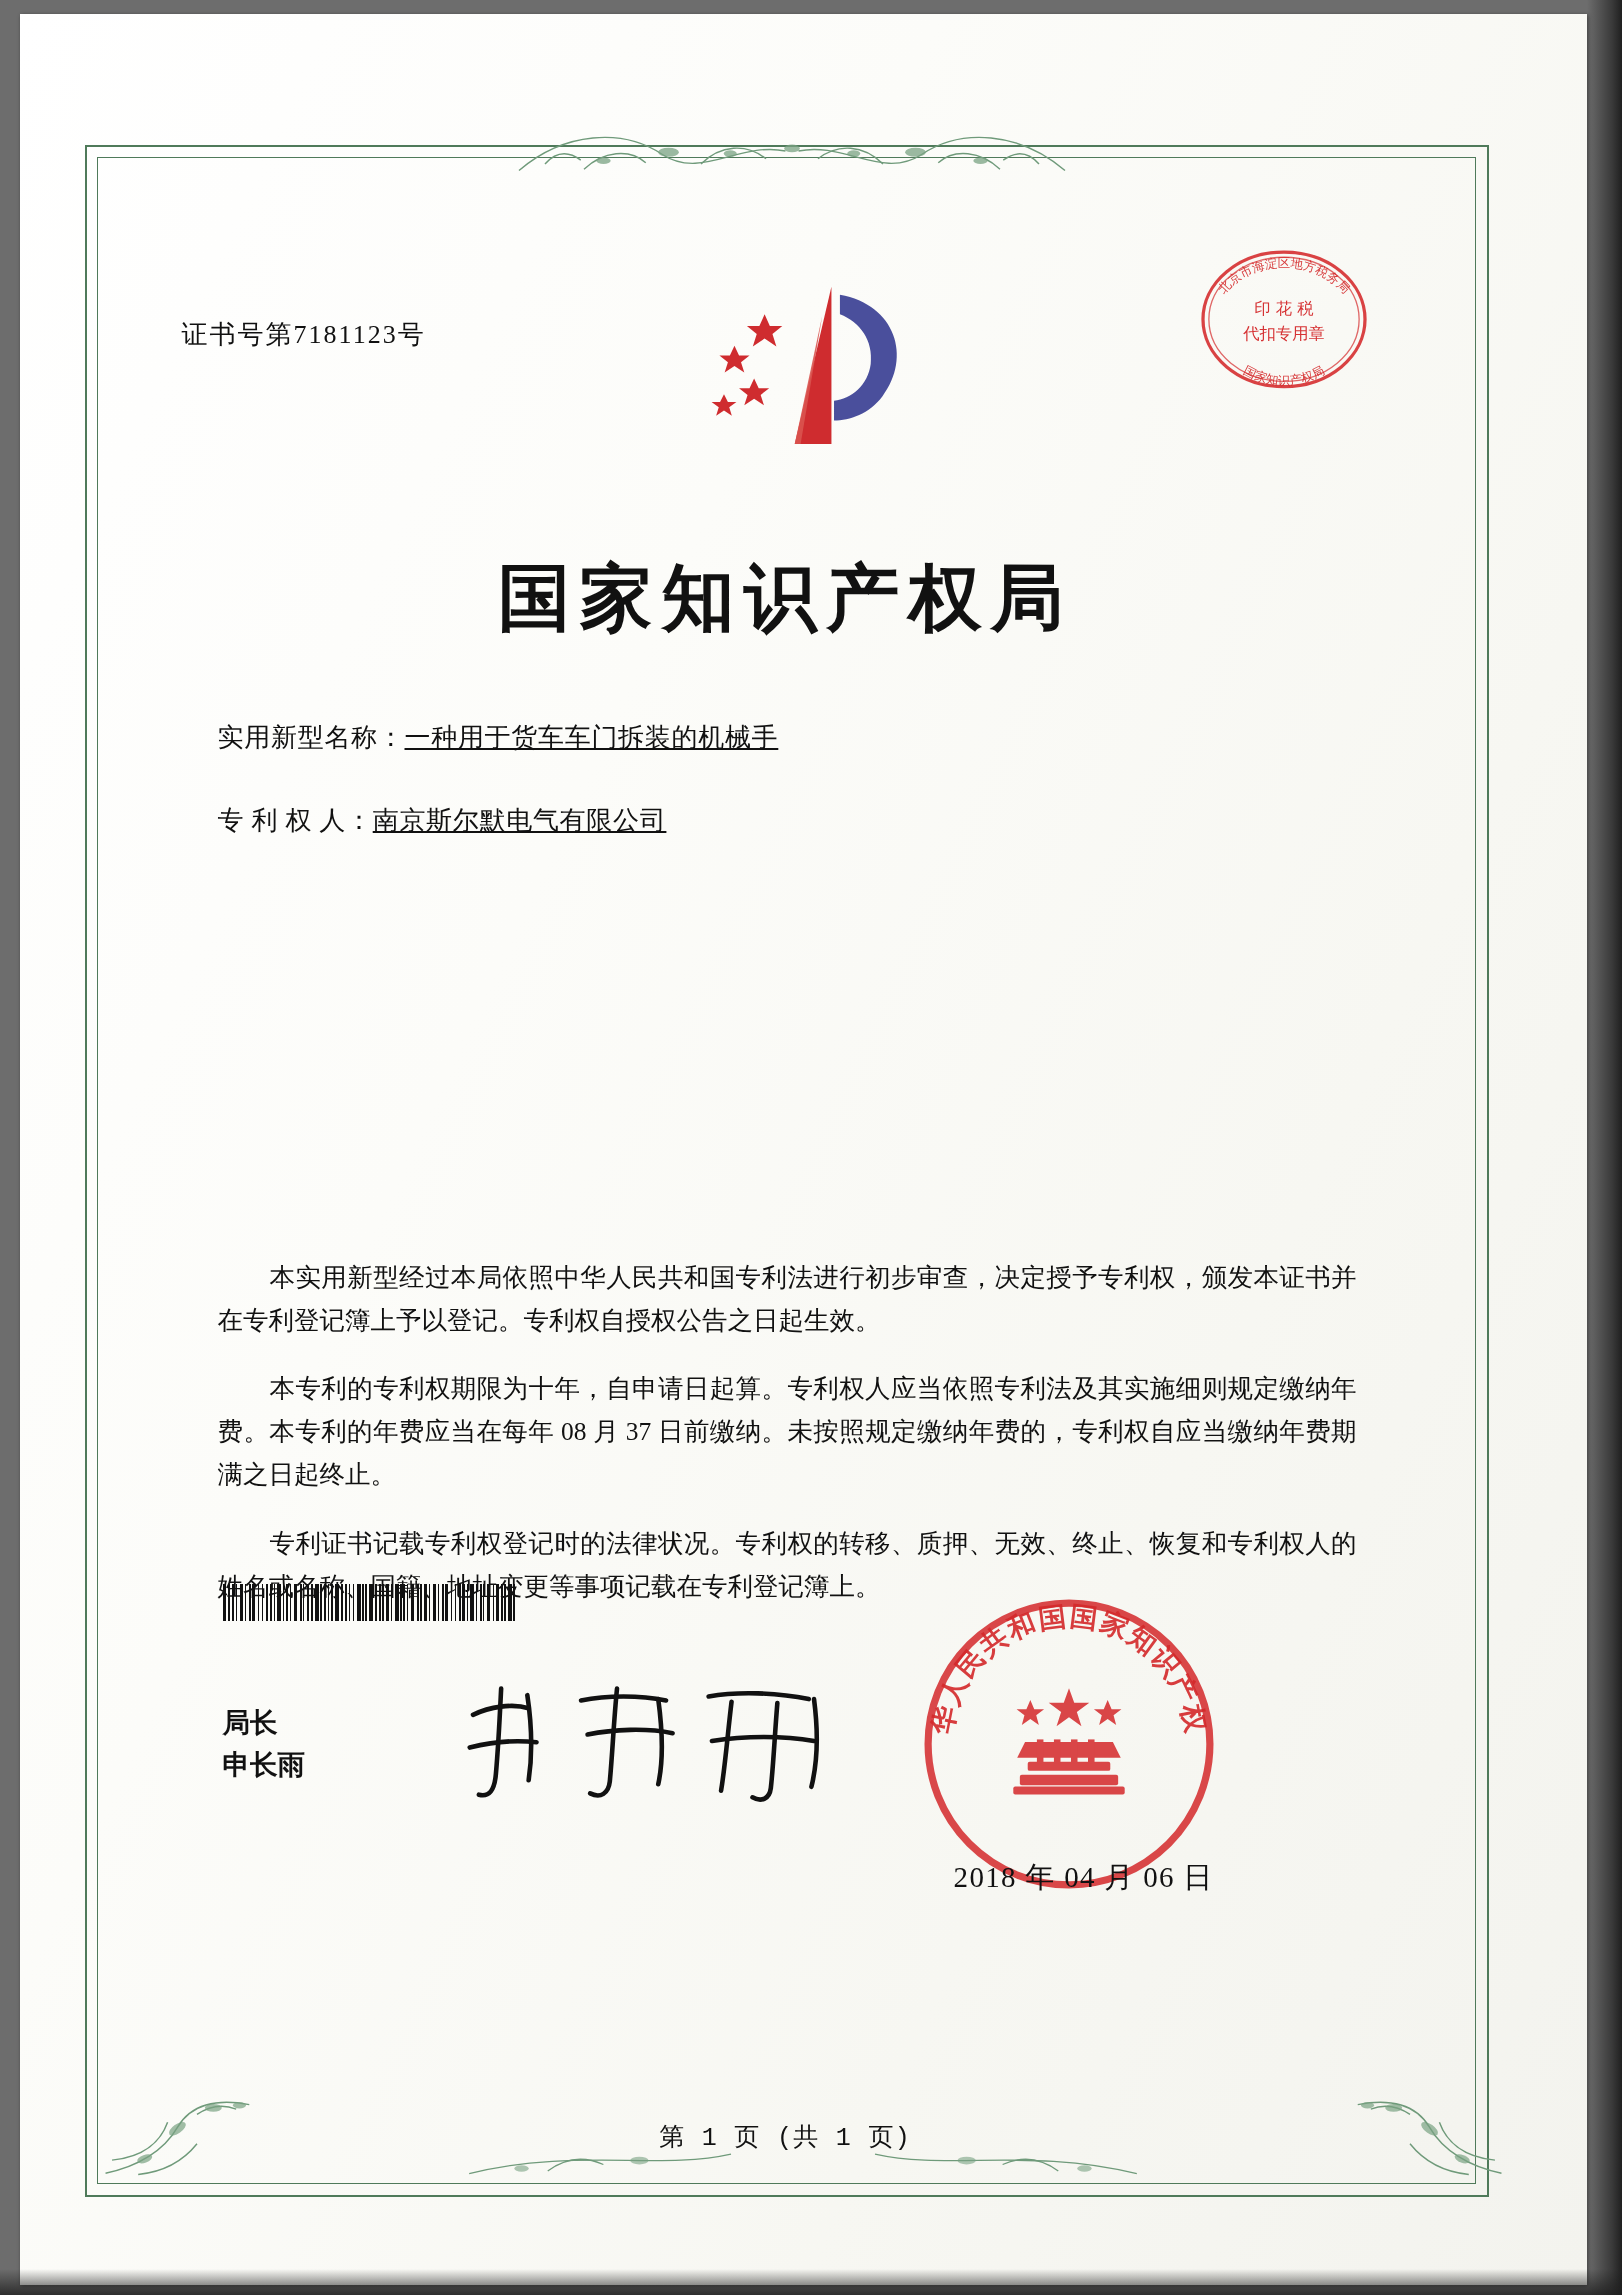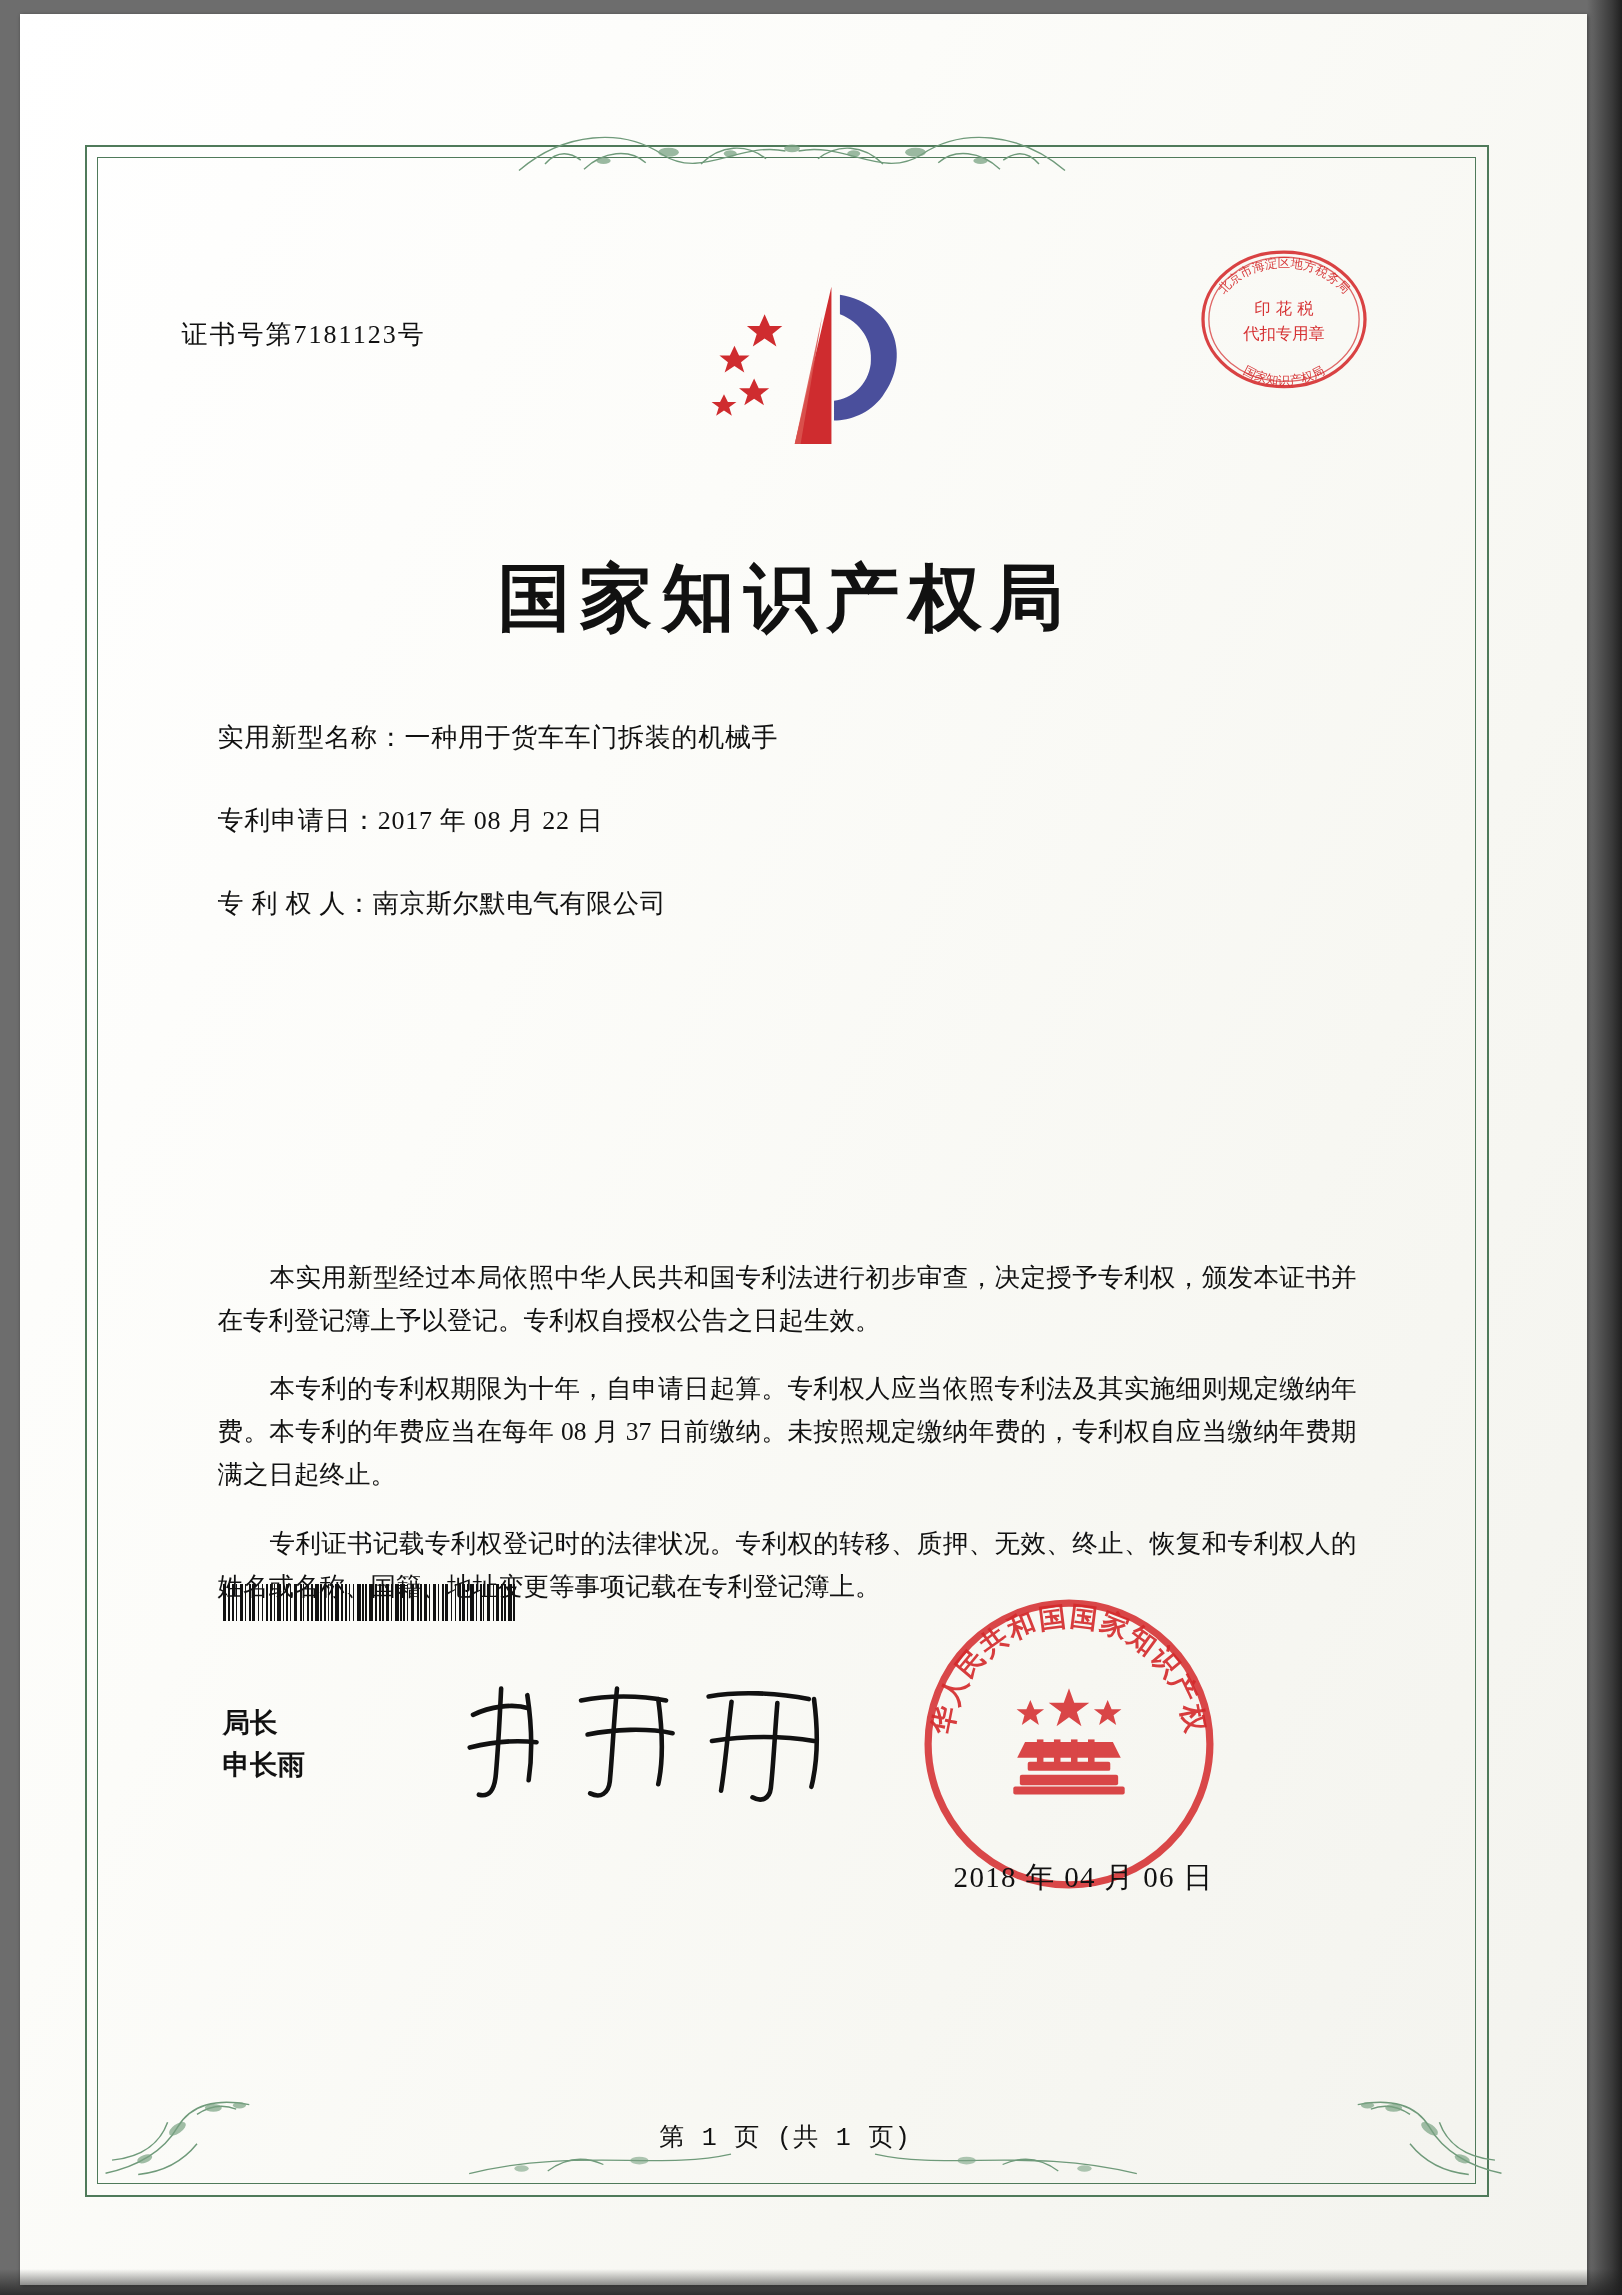--- a/index.html
+++ b/index.html
@@ -117,21 +117,21 @@
     width: 1178px;
   }
   .field {
     font-size: 26px;
     color: #111;
     margin-bottom: 48px;
     white-space: nowrap;
     font-family: "Liberation Serif", serif;
   }
   .field .lbl { letter-spacing: 0.7px; }
-  .field .val { letter-spacing: 0.7px; }
+  .field .val { letter-spacing: 0.7px; text-decoration: underline; }
 
   .paras {
     position: absolute;
     left: 121px; top: 1073px;
     width: 1139px;
     font-size: 25.5px;
     line-height: 43px;
     color: #111;
     text-align: justify;
   }
@@ -295,23 +295,20 @@
         </text>
         <text x="150" y="110" text-anchor="middle" font-size="25" fill="#d4282a" font-family="DejaVu Sans, sans-serif" opacity=".95">印 花 税</text>
         <text x="150" y="148" text-anchor="middle" font-size="25" fill="#d4282a" font-family="DejaVu Sans, sans-serif" opacity=".95">代扣专用章</text>
       </svg>
 
       <div class="title">国家知识产权局</div>
 
       <div class="fields">
         <div class="field">
           <span class="lbl">实用新型名称：</span><span class="val">一种用于货车车门拆装的机械手</span>
-        </div>
-        <div class="field">
-          <span class="lbl">专利申请日：</span><span class="val">2017 年 08 月 22 日</span>
         </div>
         <div class="field">
           <span class="lbl">专 利 权 人：</span><span class="val">南京斯尔默电气有限公司</span>
         </div>
       </div>
 
       <div class="paras">
         <p class="para">本实用新型经过本局依照中华人民共和国专利法进行初步审查，决定授予专利权，颁发本证书并在专利登记簿上予以登记。专利权自授权公告之日起生效。</p>
         <p class="para">本专利的专利权期限为十年，自申请日起算。专利权人应当依照专利法及其实施细则规定缴纳年费。本专利的年费应当在每年 08 月 37 日前缴纳。未按照规定缴纳年费的，专利权自应当缴纳年费期满之日起终止。</p>
         <p class="para">专利证书记载专利权登记时的法律状况。专利权的转移、质押、无效、终止、恢复和专利权人的姓名或名称、国籍、地址变更等事项记载在专利登记簿上。</p>

